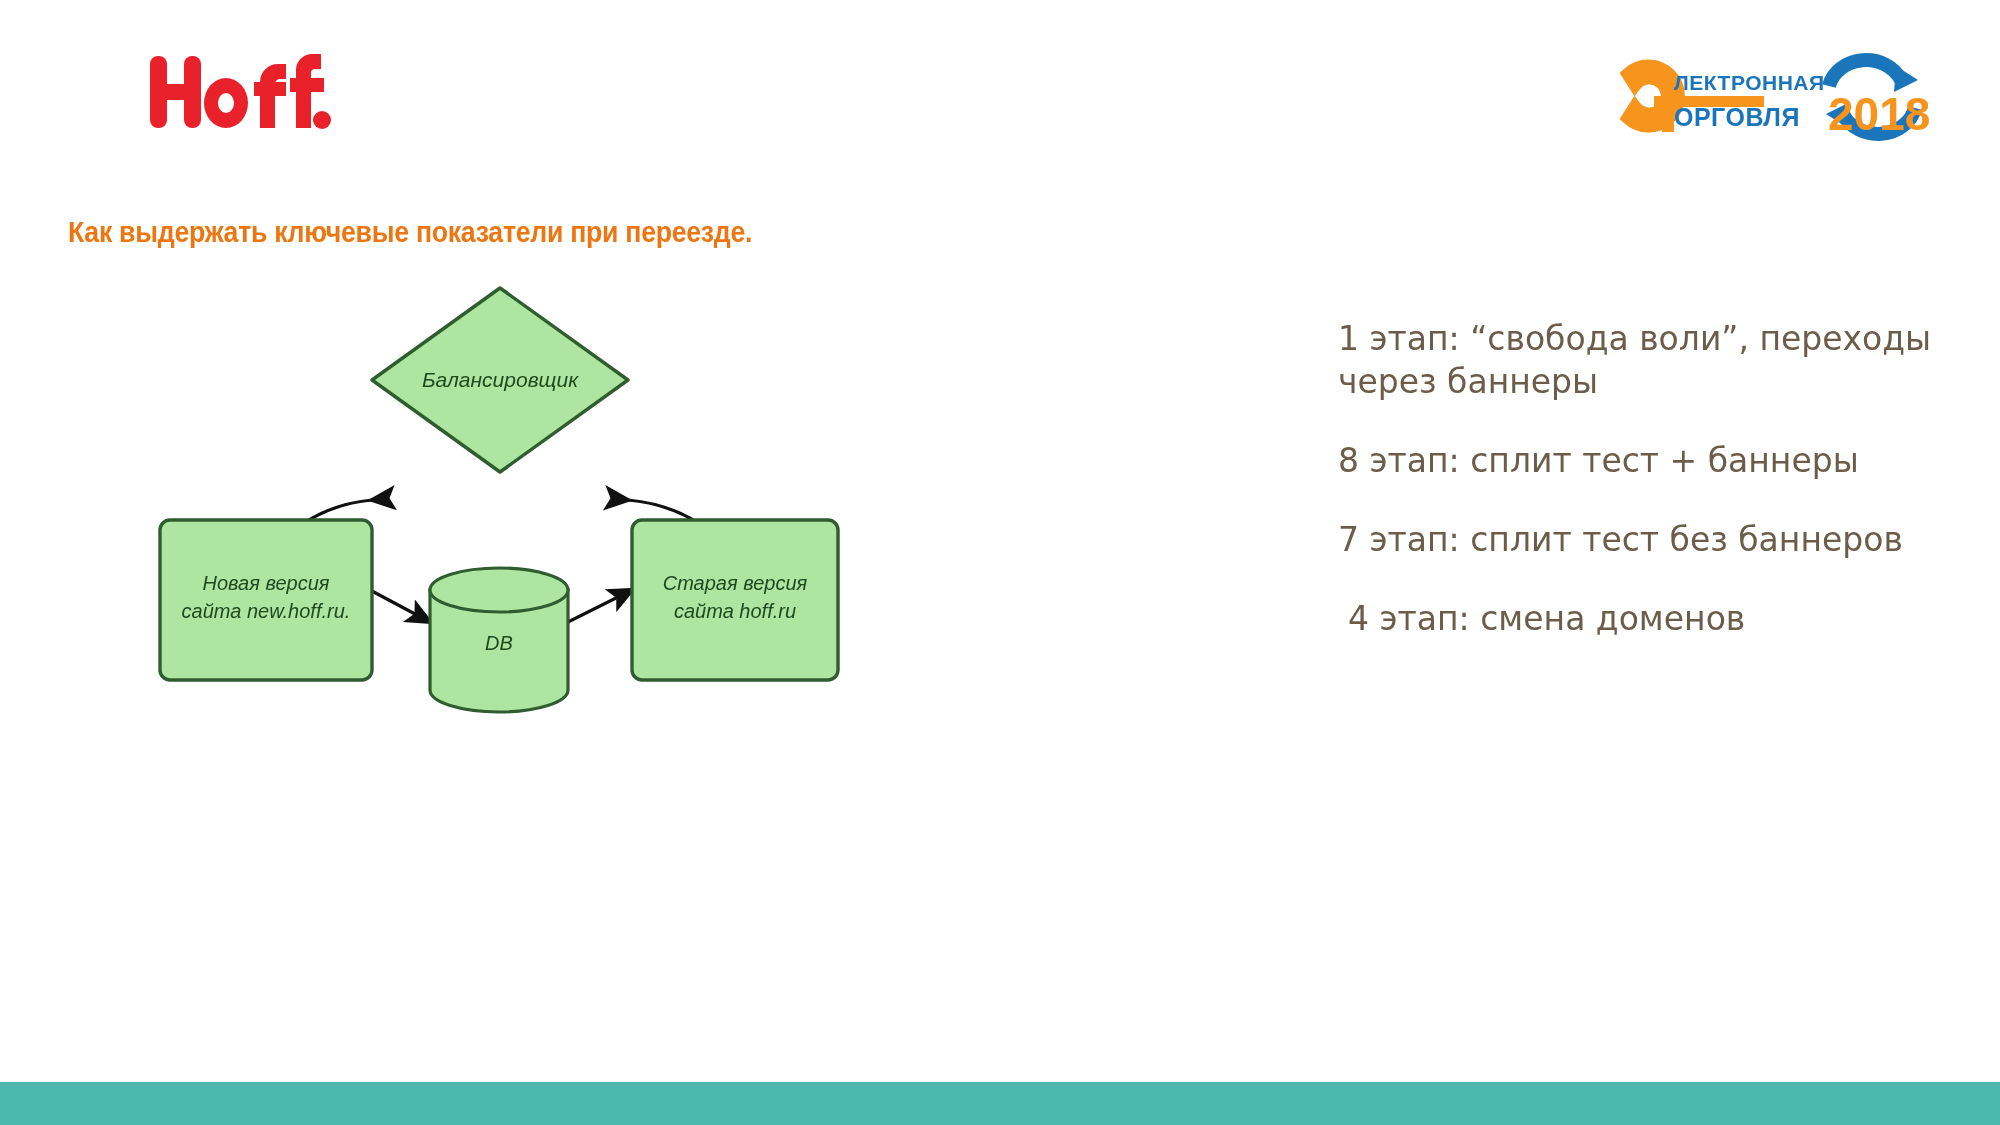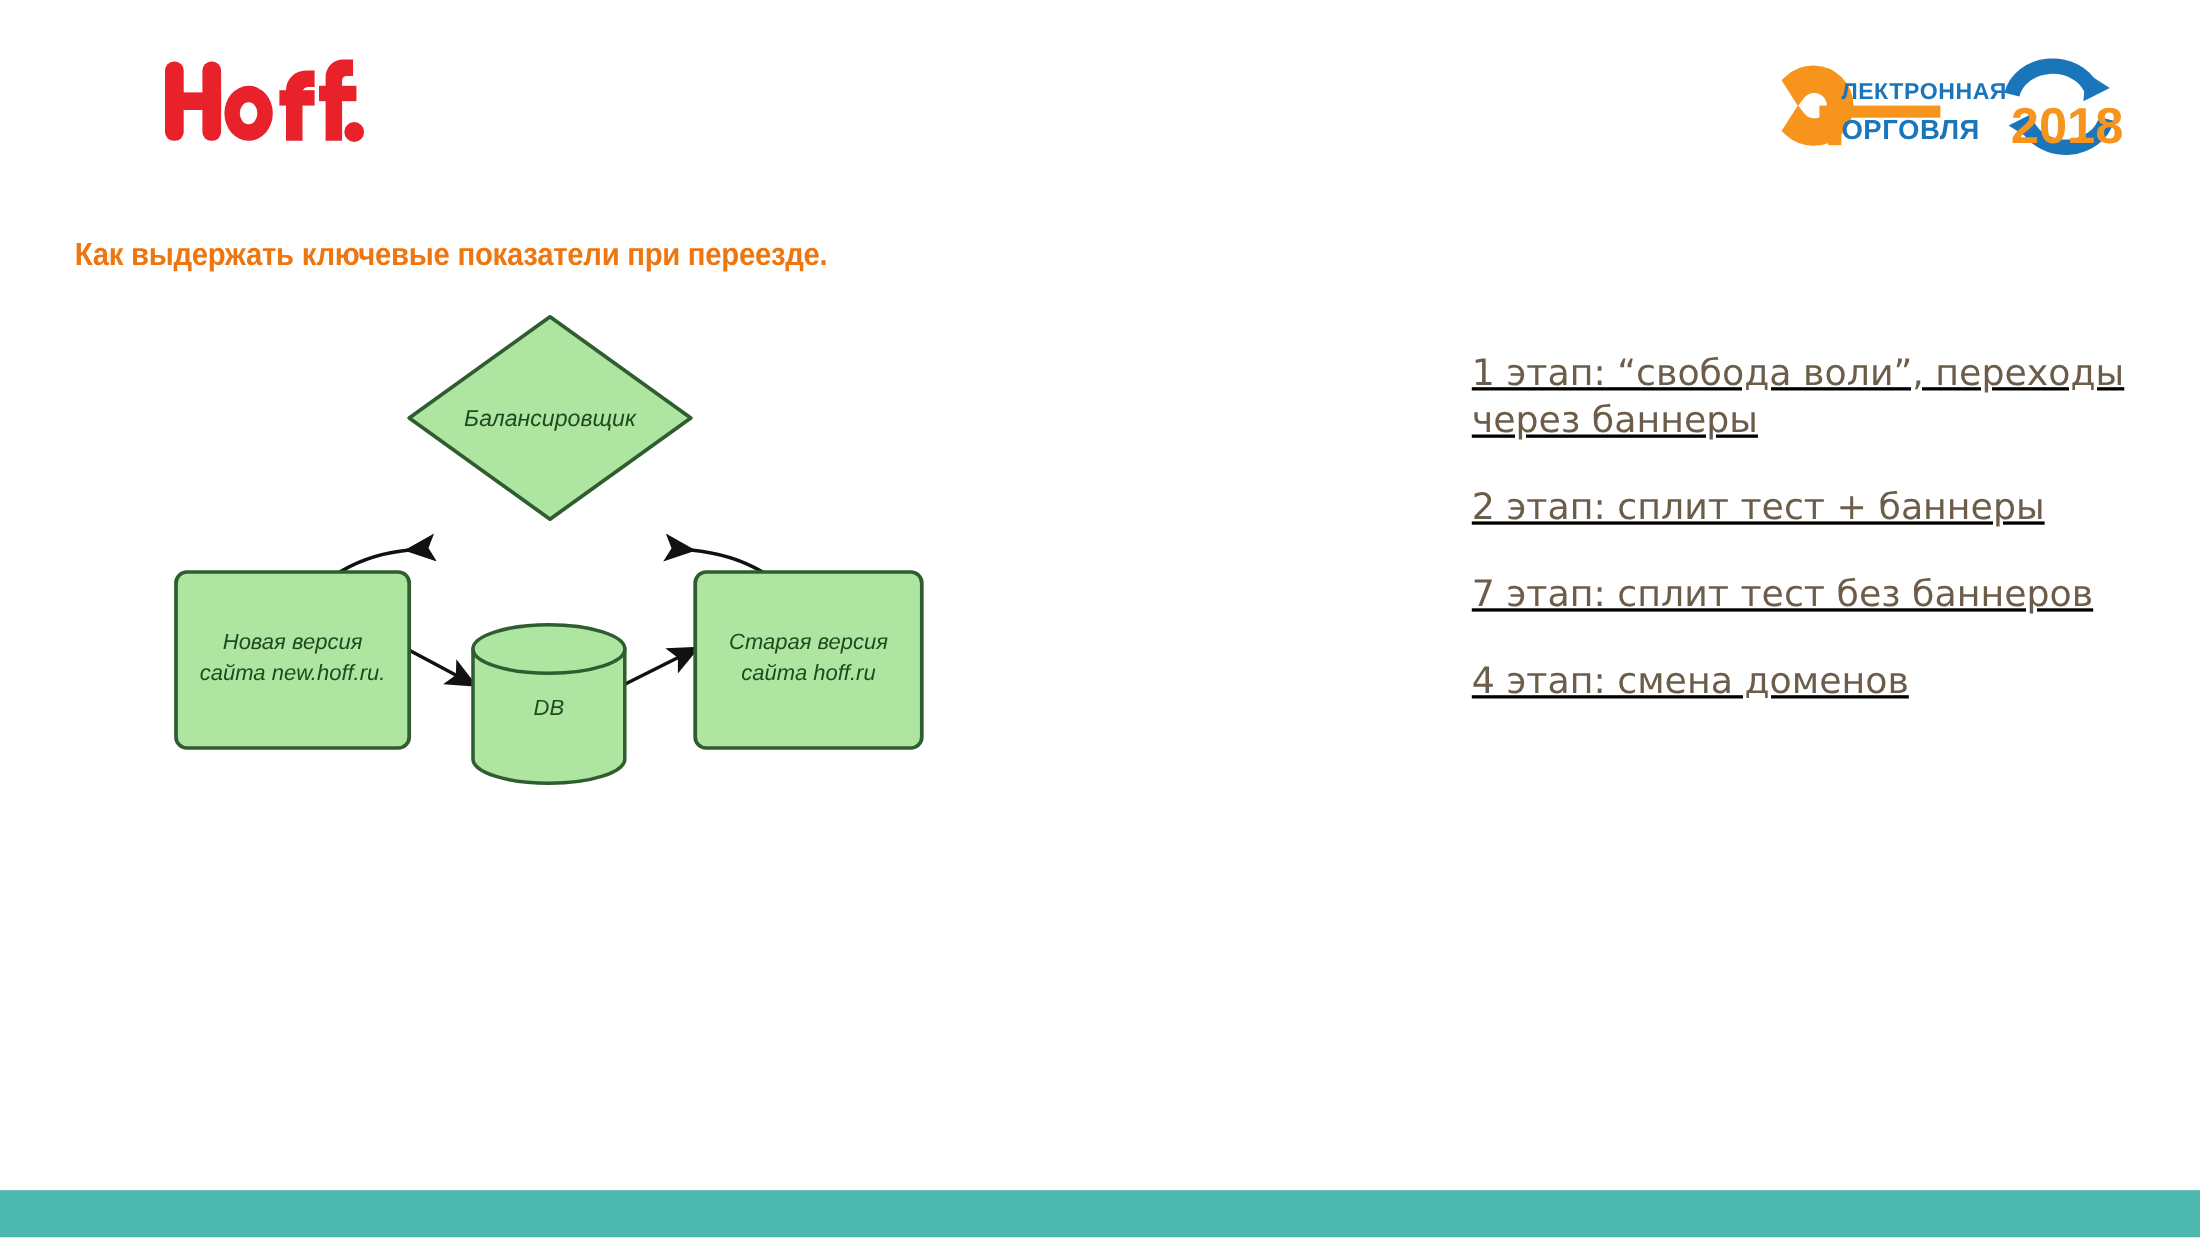--- a/index.html
+++ b/index.html
@@ -67,31 +67,30 @@
     font-size: 20px;
     fill: #1f4a1f;
   }
 
   
   #stages {
     position: absolute;
     left: 1338px;
     top: 318px;
     width: 600px;
-    text-decoration: underline;
   }
   .stage-item {
     font-family: "DejaVu Sans", sans-serif;
     font-size: 33px;
     line-height: 1.30;
     color: #6B5D49;
     margin-bottom: 36px;
     font-weight: 400;
   }
-  .stage-item:last-child { margin-bottom: 0; }
+  .stage-item:last-child { margin-bottom: 0; margin-left: 10px; }
 
   
   #bottom-bar {
     position: absolute;
     left: 0;
     bottom: 0;
     width: 2000px;
     height: 43px;
     background: #4DB9AE;
   }
@@ -188,18 +187,18 @@
     <g>
       <path d="M310 320 L310 420 a69 22 0 0 0 138 0 L448 320 Z" fill="#AEE5A0" stroke="#2F5D2F" stroke-width="3.2"></path>
       <ellipse cx="379" cy="320" rx="69" ry="22" fill="#AEE5A0" stroke="#2F5D2F" stroke-width="3.2"></ellipse>
       <text x="379" y="380" text-anchor="middle" class="node-text-sm">DB</text>
     </g>
   </svg>
 </div>
 
 <div id="stages">
   <div class="stage-item">1 этап: “свобода воли”, переходы через баннеры</div>
-  <div class="stage-item">2 этап: сплит тест + баннеры</div>
+  <div class="stage-item">8 этап: сплит тест + баннеры</div>
   <div class="stage-item">7 этап: сплит тест без баннеров</div>
   <div class="stage-item">4 этап: смена доменов</div>
 </div>
 
 <div id="bottom-bar"></div>
 
 </body></html>

